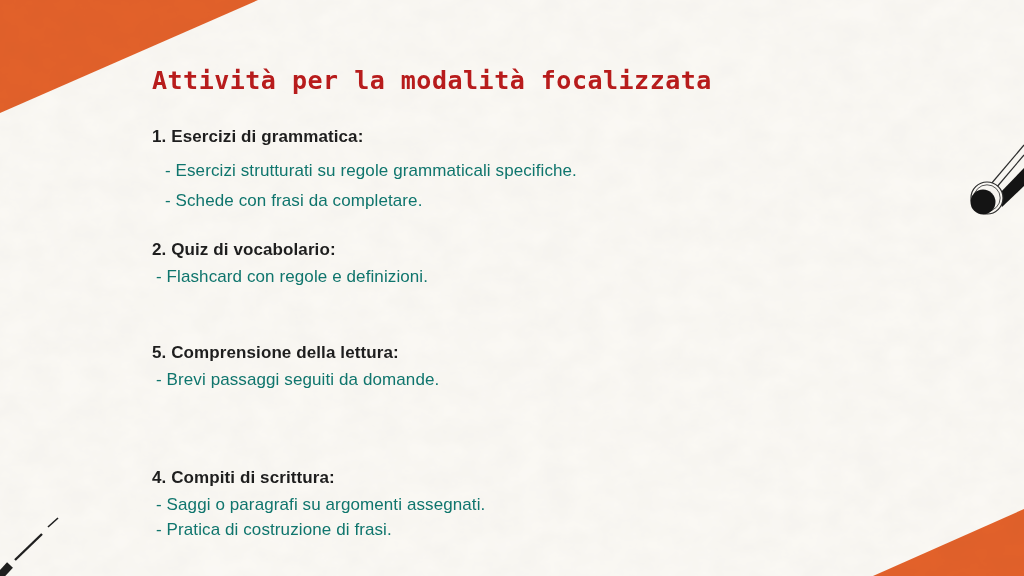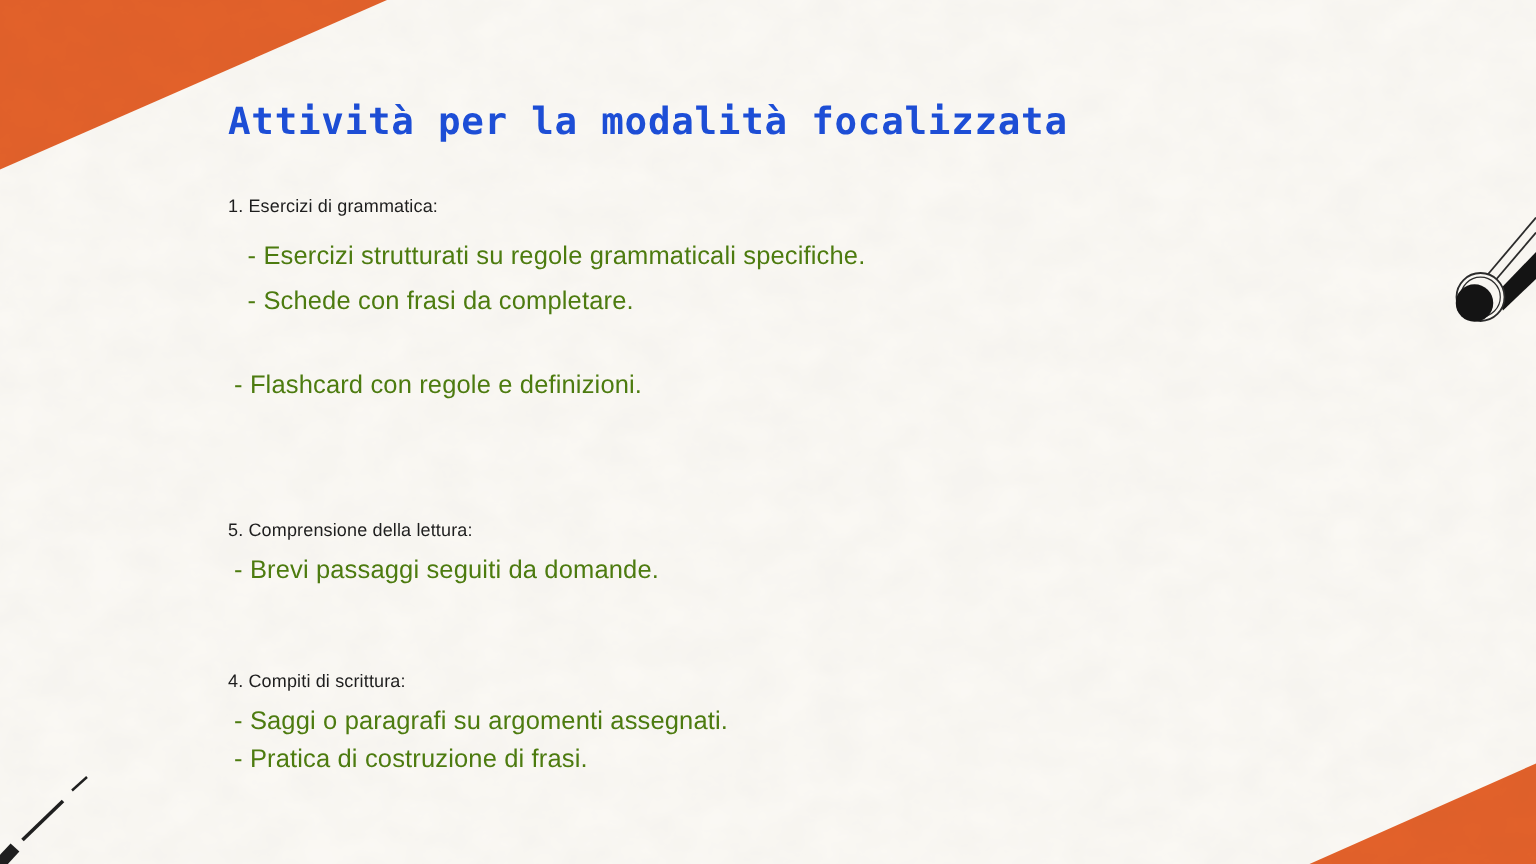--- a/index.html
+++ b/index.html
@@ -11,30 +11,30 @@
     font-family:"Liberation Sans",sans-serif;
   }
   
   .layer{position:absolute;left:0;top:0;width:1024px;height:576px;display:block;}
   .texture{mix-blend-mode:multiply;opacity:.85;pointer-events:none;}
 
   .title{
     position:absolute;left:152px;top:49px;
     font-family:"DejaVu Sans Mono",monospace;
     font-weight:700;font-size:25px;line-height:29px;
-    letter-spacing:.5px;color:#1d4ed8;white-space:nowrap;
+    letter-spacing:.5px;color:#b91c1c;white-space:nowrap;
   }
   .section{position:absolute;left:152px;}
-  .sec1{top:127px}.sec2{top:240px}.sec3{top:343px}.sec4{top:444px}
+  .sec1{top:127px}.sec2{top:240px}.sec3{top:343px}.sec4{top:468px}
   .heading{
-    font-size:12px;font-weight:400;color:#1E1E1E;
+    font-size:17px;font-weight:700;color:#1E1E1E;
     line-height:20px;letter-spacing:.1px;white-space:nowrap;
   }
   .items{margin:0;padding:0;list-style:none;}
-  .item{font-size:17px;color:#4d7c0f;white-space:nowrap;letter-spacing:.1px;}
+  .item{font-size:17px;color:#0f766e;white-space:nowrap;letter-spacing:.1px;}
   .sec1 .items{margin-top:9px}
   .sec1 .item{line-height:30px;padding-left:13px;}
   .sec2 .items,.sec3 .items,.sec4 .items{margin-top:4px}
   .sec2 .item,.sec3 .item,.sec4 .item{line-height:25px;padding-left:4px;}
 
   .pen{position:absolute;top:138px;right:0;width:94px;height:104px;}
   .pencil-marks{position:absolute;left:0;bottom:0;width:70px;height:72px;}
 </style>
 </head>
 <body>
@@ -65,20 +65,21 @@
 
   <section class="section sec1">
     <div class="heading">1. Esercizi di grammatica:</div>
     <ul class="items">
       <li class="item">- Esercizi strutturati su regole grammaticali specifiche.</li>
       <li class="item">- Schede con frasi da completare.</li>
     </ul>
   </section>
 
   <section class="section sec2">
+    <div class="heading">2. Quiz di vocabolario:</div>
     <ul class="items">
       <li class="item">- Flashcard con regole e definizioni.</li>
     </ul>
   </section>
 
   <section class="section sec3">
     <div class="heading">5. Comprensione della lettura:</div>
     <ul class="items">
       <li class="item">- Brevi passaggi seguiti da domande.</li>
     </ul>

